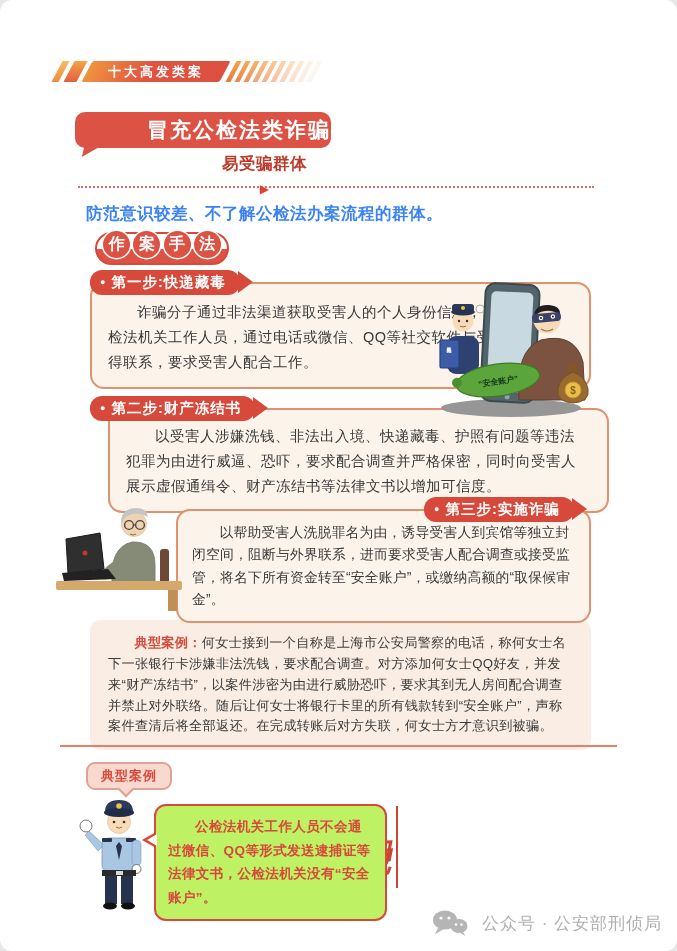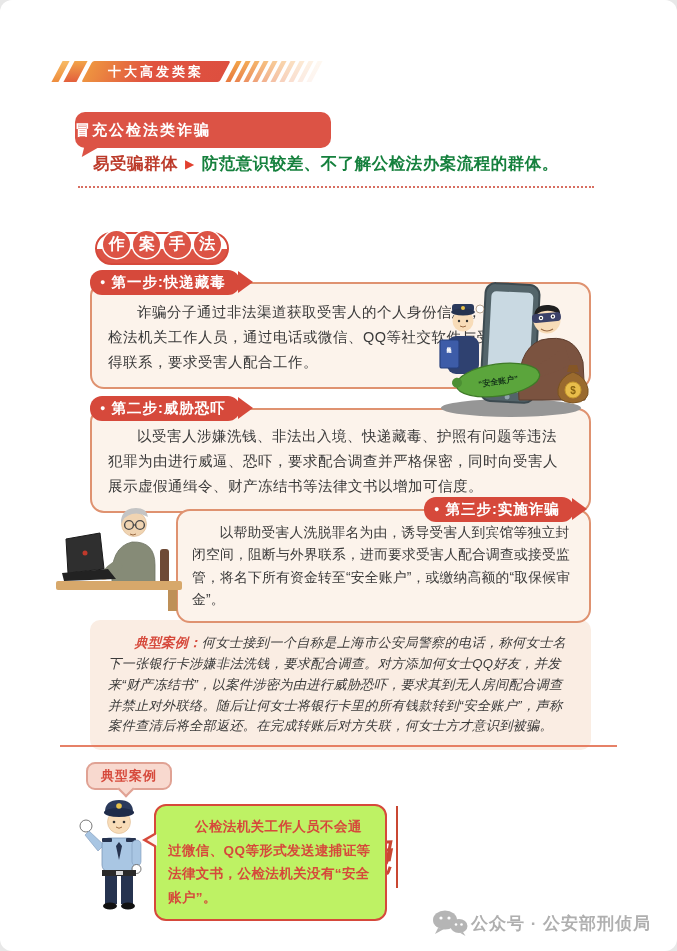--- a/index.html
+++ b/index.html
@@ -19,29 +19,29 @@
   .banner-stripes span{width:5px;height:21px;transform:skewX(-28deg);
                        background:linear-gradient(180deg,#F2A449,#E8793F);}
   .banner-stripes span:nth-child(1){opacity:1}.banner-stripes span:nth-child(2){opacity:.92}
   .banner-stripes span:nth-child(3){opacity:.82}.banner-stripes span:nth-child(4){opacity:.7}
   .banner-stripes span:nth-child(5){opacity:.58}.banner-stripes span:nth-child(6){opacity:.46}
   .banner-stripes span:nth-child(7){opacity:.34}.banner-stripes span:nth-child(8){opacity:.24}
   .banner-stripes span:nth-child(9){opacity:.15}.banner-stripes span:nth-child(10){opacity:.08}
 
   
   .title-bubble{position:absolute;left:75px;top:112px;width:256px;height:36px;background:#DC5345;
-                border-radius:10px;color:#fff;font-size:15px;font-weight:bold;letter-spacing:2px;
-                text-align:left;line-height:36px;z-index:2;}
+                border-radius:10px;color:#fff;font-size:21px;font-weight:bold;letter-spacing:2px;
+                text-align:right;line-height:36px;z-index:2;}
   .title-bubble::after{content:"";position:absolute;left:8px;bottom:-9px;width:0;height:0;
                 border-top:10px solid #DC5345;border-right:15px solid transparent;transform:skewX(-14deg);}
-  .victim-row{position:absolute;left:93px;top:153px;display:flex;align-items:center;gap:7px;
-              font-size:16.5px;font-weight:bold;letter-spacing:.5px;white-space:nowrap;}
+  .victim-row{position:absolute;left:86px;top:153px;display:flex;align-items:center;gap:7px;
+              font-size:16.5px;font-weight:bold;letter-spacing:.5px;white-space:nowrap;flex-direction:column;}
   .victim-label{color:#BC3B2B;}
   .arrow-icon{color:#E2402F;font-size:12px;}
-  .victim-desc{color:#15803d;}
+  .victim-desc{color:#3b82f6;}
   .dotted-divider{position:absolute;left:78px;top:186px;width:516px;border-top:2px dotted #CF4A3A;opacity:.8;}
 
   
   .section-pill{position:absolute;left:95px;top:232px;width:134px;height:33px;border:2.5px solid #D6493B;
                 border-radius:17px;background:linear-gradient(180deg,#FFFFFF 0 52%,#DC5345 52% 100%);
                 display:flex;align-items:center;justify-content:space-evenly;padding:0 3px;box-sizing:border-box;z-index:3;}
   .char-circle{width:27px;height:27px;border-radius:50%;background:#DC5345;color:#fff;font-weight:bold;
                font-size:16px;display:flex;align-items:center;justify-content:center;margin-top:-8px;
                box-shadow:0 0 0 1.5px #fff;}
 
@@ -50,34 +50,34 @@
           font-weight:bold;display:flex;align-items:center;gap:5px;padding:0 14px 0 10px;z-index:5;letter-spacing:1px;}
   .ribbon::after{content:"";position:absolute;right:-13px;top:1px;border-top:11.5px solid transparent;
           border-bottom:11.5px solid transparent;border-left:15px solid #D6493B;}
   .ribbon .bullet{font-size:9px;line-height:1;}
   #ribbon1{left:90px;top:270px;}
   #ribbon2{left:90px;top:396px;}
   #ribbon3{left:424px;top:497px;}
   .step-box{position:absolute;background:#FCF3EB;border:2px solid #DF9270;border-radius:14px;
             box-sizing:border-box;z-index:1;}
   #box1{left:90px;top:282px;width:501px;min-height:100px;padding:16px 48px 12px 16px;}
-  #box2{left:90px;top:408px;width:501px;min-height:90px;padding:14px 20px 12px 16px;}
+  #box2{left:108px;top:408px;width:501px;min-height:90px;padding:14px 20px 12px 16px;}
   #box3{left:176px;top:509px;width:415px;min-height:84px;padding:11px 14px 10px 14px;}
   .step-text{margin:0;font-size:14.5px;line-height:1.72;color:#3A3A3A;text-indent:2em;letter-spacing:.5px;}
   #box3 .step-text{font-size:13.8px;line-height:1.62;letter-spacing:.2px;}
 
   
   .art{position:absolute;z-index:4;}
   #scam-art{left:423px;top:280px;width:178px;height:142px;}
   #victim-art{left:56px;top:497px;width:132px;height:116px;}
   #officer-art{left:72px;top:792px;width:96px;height:120px;}
 
   
   .case-box{position:absolute;left:90px;top:620px;width:501px;min-height:110px;background:#FAEDE3;
-            border-radius:10px;padding:13px 18px;box-sizing:border-box;font-style:italic;}
+            border-radius:10px;padding:13px 18px;box-sizing:border-box;}
   .case-text{margin:0;font-size:13.2px;line-height:1.58;color:#3A3A3A;text-indent:2em;letter-spacing:.3px;}
   .case-label{color:#D6493B;font-weight:bold;}
 
   .section-divider{position:absolute;left:60px;top:745px;width:557px;height:2px;background:#E26B4C;opacity:.85;}
 
   
   .police-badge{position:absolute;left:86px;top:762px;background:#F8D9CF;border:2px solid #E0A294;
                 border-radius:9px;color:#D6493B;font-size:13px;font-weight:bold;padding:3px 13px;
                 letter-spacing:1px;z-index:3;}
   .badge-tail{position:absolute;left:32px;bottom:-7px;width:10px;height:10px;background:#F8D9CF;
@@ -91,21 +91,21 @@
   .tip-text{margin:0;font-size:13.5px;font-weight:bold;color:#D6493B;line-height:1.75;text-indent:2em;letter-spacing:.4px;}
   .remember-label{position:absolute;left:355px;top:814px;color:#C94732;font-size:29px;font-weight:bold;
               font-style:italic;font-family:"DejaVu Serif","Liberation Serif",serif;
               writing-mode:vertical-rl;letter-spacing:9px;transform:rotate(-3deg);}
   .remember-divider{position:absolute;left:396px;top:806px;width:2px;height:82px;background:#C94732;}
   .remember-text{position:absolute;left:418px;top:818px;width:178px;margin:0;font-size:14px;font-weight:bold;
               color:#D6493B;line-height:1.9;text-indent:2em;letter-spacing:.5px;}
 
   
   .page-number{position:absolute;left:0;right:0;top:901px;text-align:center;font-size:14px;color:#4A4A4A;letter-spacing:1px;}
-  .watermark{position:absolute;left:432px;top:909px;display:flex;align-items:center;gap:3px;color:#AFAFAF;font-weight:bold;}
+  .watermark{position:absolute;left:432px;top:909px;display:flex;align-items:center;gap:14px;color:#AFAFAF;}
   .watermark-text{font-size:17px;letter-spacing:1px;}
 </style>
 </head>
 <body>
 
 <div class="page">
 
   <div class="banner">
     <span class="slash slash1"></span>
     <span class="slash slash2"></span>
@@ -191,21 +191,21 @@
     <g>
       <path d="M150 92 q-13 5 -15 17 q-2 13 15 14 q17 -1 15 -14 q-2 -12 -15 -17 Z" fill="#9A6A2E" stroke="#7A5220" stroke-width="1"></path>
       <path d="M144 92 l12 0 l-2 -7 l-8 0 Z" fill="#855626"></path>
       <circle cx="150" cy="110" r="8" fill="#E9BE4B" stroke="#C79A2E" stroke-width="1"></circle>
       <text x="150" y="114" font-size="10" font-weight="bold" fill="#8A6410" text-anchor="middle">$</text>
     </g>
   </svg>
 
   <div class="ribbon" id="ribbon2">
     <span class="bullet">●</span>
-    <span>第二步:威胁恐吓</span>
+    <span>第二步:财产冻结书</span>
   </div>
   <div class="step-box" id="box2">
     <p class="step-text">以受害人涉嫌洗钱、非法出入境、快递藏毒、护照有问题等违法犯罪为由进行威逼、恐吓，要求配合调查并严格保密，同时向受害人展示虚假通缉令、财产冻结书等法律文书以增加可信度。</p>
   </div>
 
   <div class="ribbon" id="ribbon3">
     <span class="bullet">●</span>
     <span>第三步:实施诈骗</span>
   </div>
   <div class="step-box" id="box3">

